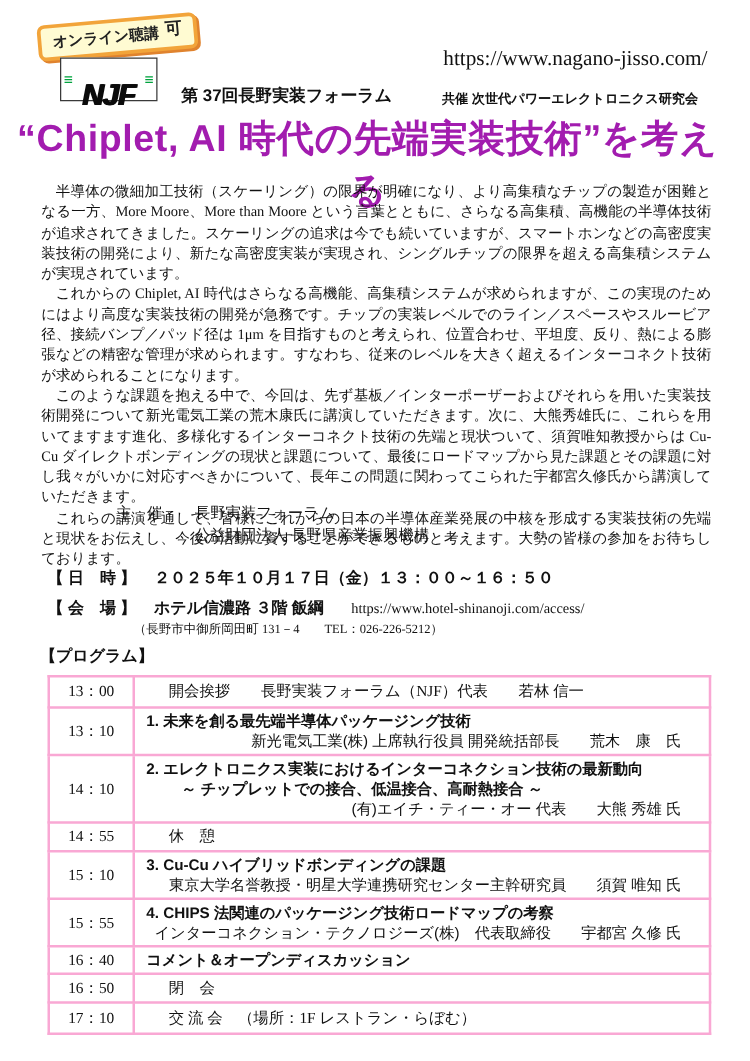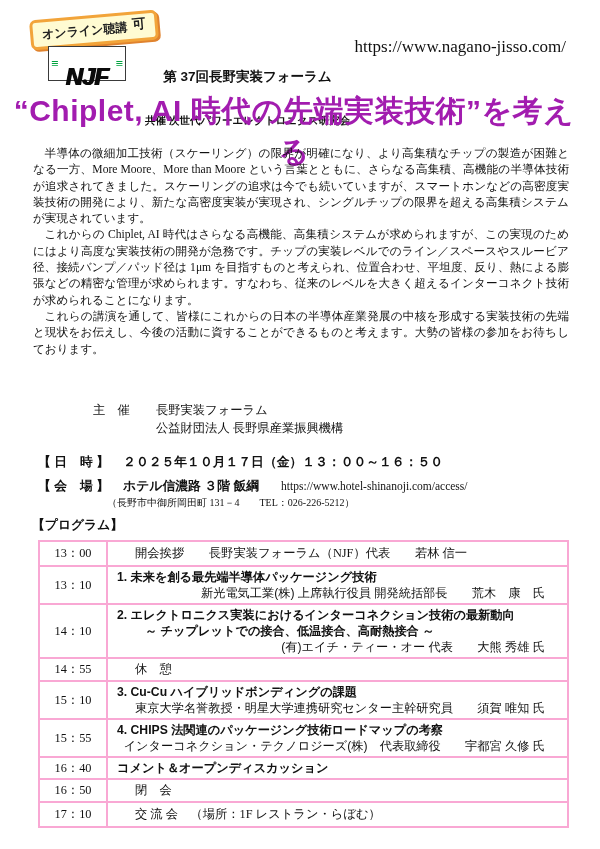--- a/index.html
+++ b/index.html
@@ -30,21 +30,21 @@
   }
   .njf-letters {
     font-family:"Liberation Sans","DejaVu Sans",sans-serif;
     font-style:italic; font-weight:900; font-size:24px; line-height:1;
     letter-spacing:-1px; color:#0b0b0b; transform:translateY(-1px);
     text-shadow:0.7px 0 0 #0b0b0b,-0.7px 0 0 #0b0b0b;
     margin-top:28px;
   }
   .njf-stripe { color:#00a33e; font-weight:900; font-size:13px; line-height:1; }
 
-  .forum-line { position:absolute; top:68px; left:145px; display:flex; align-items:center; gap:28px;flex-direction:column; }
+  .forum-line { position:absolute; top:68px; left:145px; display:flex; align-items:flex-end; gap:40px; }
   .forum-title { font-size:13.5px; font-weight:bold; }
   .cohost { font-size:10.5px; font-weight:bold; }
 
   .top-url { position:absolute; top:37px; right:34px; font-size:17px; }
 
   .main-title {
     position:absolute; top:91px; left:0; width:588px; margin:0;
     text-align:center; font-size:30px; font-weight:800; letter-spacing:0.5px;
     font-family:"Liberation Sans","DejaVu Sans",sans-serif; color:#a21caf;
   }
@@ -109,20 +109,21 @@
   <div class="forum-line sans">
     <span class="forum-title">第 37回長野実装フォーラム</span>
     <span class="cohost">共催 次世代パワーエレクトロニクス研究会</span>
   </div>
 
   <h1 class="main-title">“Chiplet, AI 時代の先端実装技術”を考える</h1>
 
   <div class="intro">
     <p>半導体の微細加工技術（スケーリング）の限界が明確になり、より高集積なチップの製造が困難となる一方、More Moore、More than Moore という言葉とともに、さらなる高集積、高機能の半導体技術が追求されてきました。スケーリングの追求は今でも続いていますが、スマートホンなどの高密度実装技術の開発により、新たな高密度実装が実現され、シングルチップの限界を超える高集積システムが実現されています。</p>
     <p>これからの Chiplet, AI 時代はさらなる高機能、高集積システムが求められますが、この実現のためにはより高度な実装技術の開発が急務です。チップの実装レベルでのライン／スペースやスルービア径、接続バンプ／パッド径は 1μm を目指すものと考えられ、位置合わせ、平坦度、反り、熱による膨張などの精密な管理が求められます。すなわち、従来のレベルを大きく超えるインターコネクト技術が求められることになります。</p>
+    <p>このような課題を抱える中で、今回は、先ず基板／インターポーザーおよびそれらを用いた実装技術開発について新光電気工業の荒木康氏に講演していただきます。次に、大熊秀雄氏に、これらを用いてますます進化、多様化するインターコネクト技術の先端と現状ついて、須賀唯知教授からは Cu-Cu ダイレクトボンディングの現状と課題について、最後にロードマップから見た課題とその課題に対し我々がいかに対応すべきかについて、長年この問題に関わってこられた宇都宮久修氏から講演していただきます。</p>
     <p>これらの講演を通して、皆様にこれからの日本の半導体産業発展の中核を形成する実装技術の先端と現状をお伝えし、今後の活動に資することができるものと考えます。大勢の皆様の参加をお待ちしております。</p>
   </div>
 
   <div class="organizer">
     <div>主　催</div>
     <div>
       <div>長野実装フォーラム</div>
       <div>公益財団法人 長野県産業振興機構</div>
     </div>
   </div>

